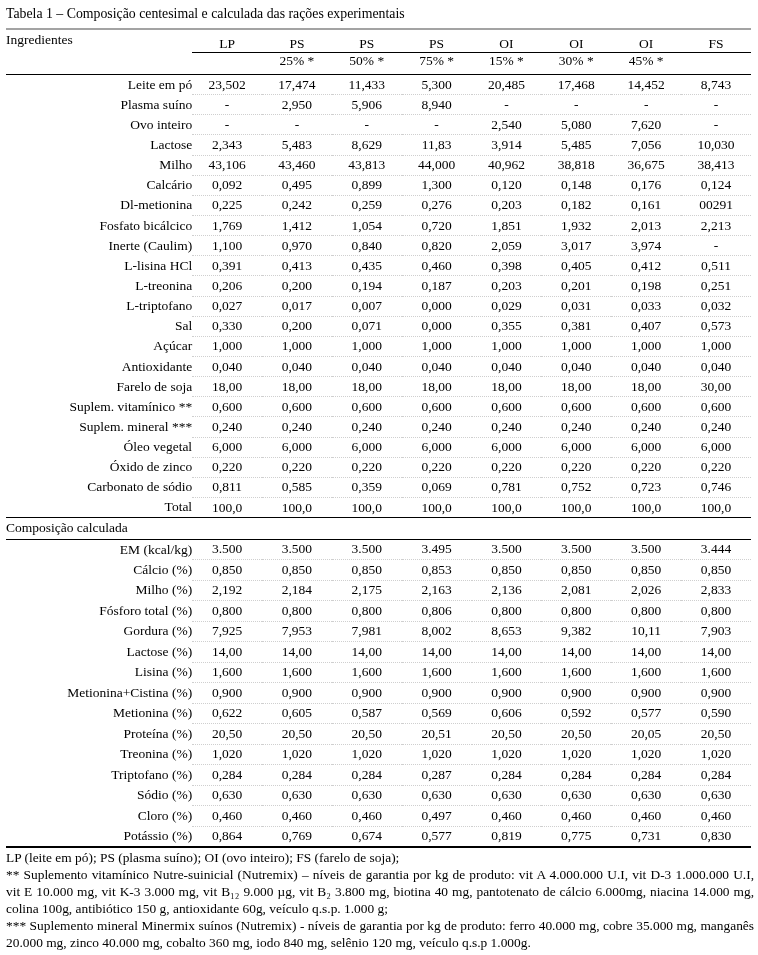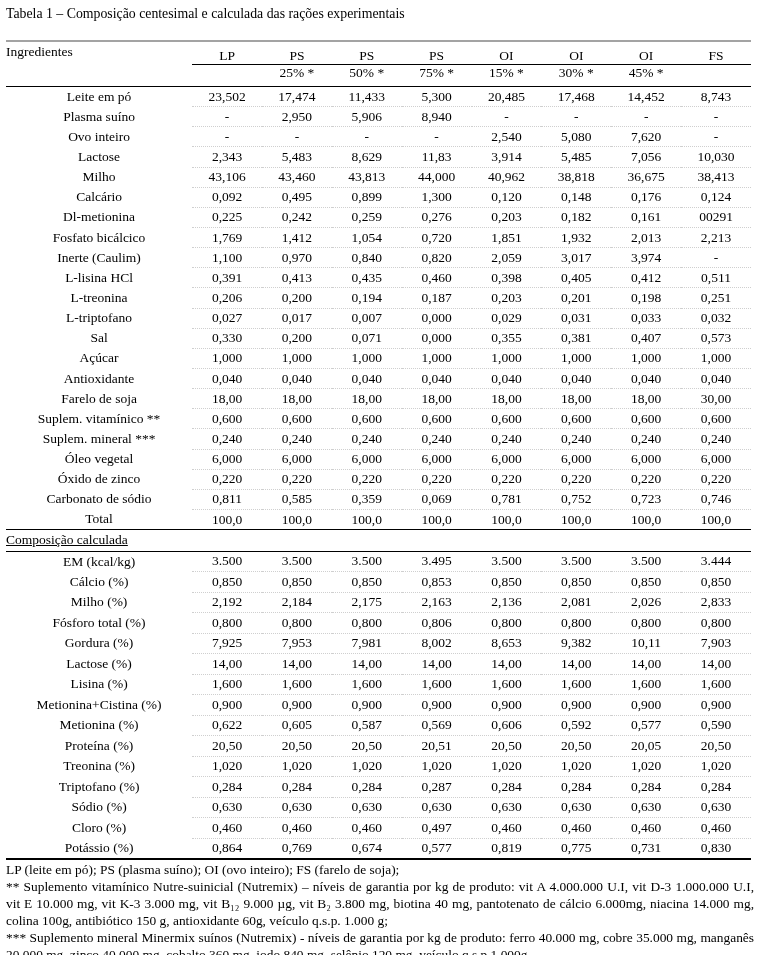--- a/index.html
+++ b/index.html
@@ -4,43 +4,43 @@
 <style>
   html, body { margin: 0; padding: 0; background: #ffffff; }
   body {
     width: 758px; height: 955px; overflow: hidden;
     font-family: "Liberation Serif", "DejaVu Serif", serif;
     color: #000;
   }
   .page { padding: 4px 7px 0 6px; }
   .title {
     font-size: 13.8px; line-height: 20px;
-    white-space: nowrap; padding-bottom: 16px;
+    white-space: nowrap; padding-bottom: 4px;
   }
   table.ration {
     border-collapse: collapse; table-layout: fixed;
     width: 745px;
     border-top: 2px solid #a3a3a3; border-bottom: 2px solid #000;
   }
   table.ration col.lbl { width: 186px; }
   table.ration col.num { width: 69.8px; }
   th, td { padding: 0; font-weight: normal; font-size: 13.5px; }
   thead th { border-bottom: 1.8px solid #000; }
   thead .h1 th { height: 22px; vertical-align: bottom; }
   thead .h2 th { height: 21px; vertical-align: top; }
   thead th.lbl { text-align: left; vertical-align: top; padding-top: 2px; }
   thead th.num { text-align: center; }
   tbody td { height: 19.15px; vertical-align: middle; }
   tbody.calc td { height: 19.5px; }
-  td.lbl { text-align: center; }
+  td.lbl { text-align: right; }
   td.num { text-align: center; border-bottom: 1px dotted #cfcfcf; }
   tbody tr:last-child td.num { border-bottom: none; }
   tr.section-divider td {
     border-top: 1.8px solid #000; border-bottom: 1.8px solid #000;
-    height: 20.5px; text-align: left; vertical-align: middle; text-decoration: underline;
+    height: 20.5px; text-align: left; vertical-align: middle;
   }
   .footnotes {
     width: 748px; padding-top: 2px;
     font-size: 13.4px; line-height: 16.9px;
     text-align: justify;
   }
   .footnotes .fn { margin: 0; }
 </style>
 </head>
 <body>

